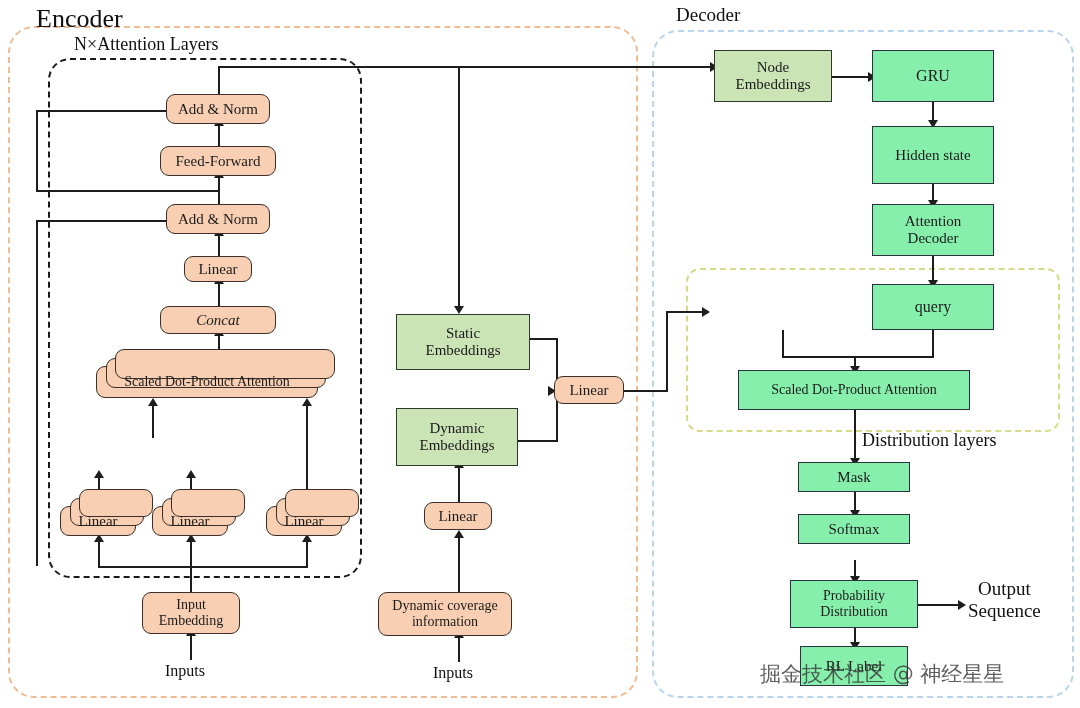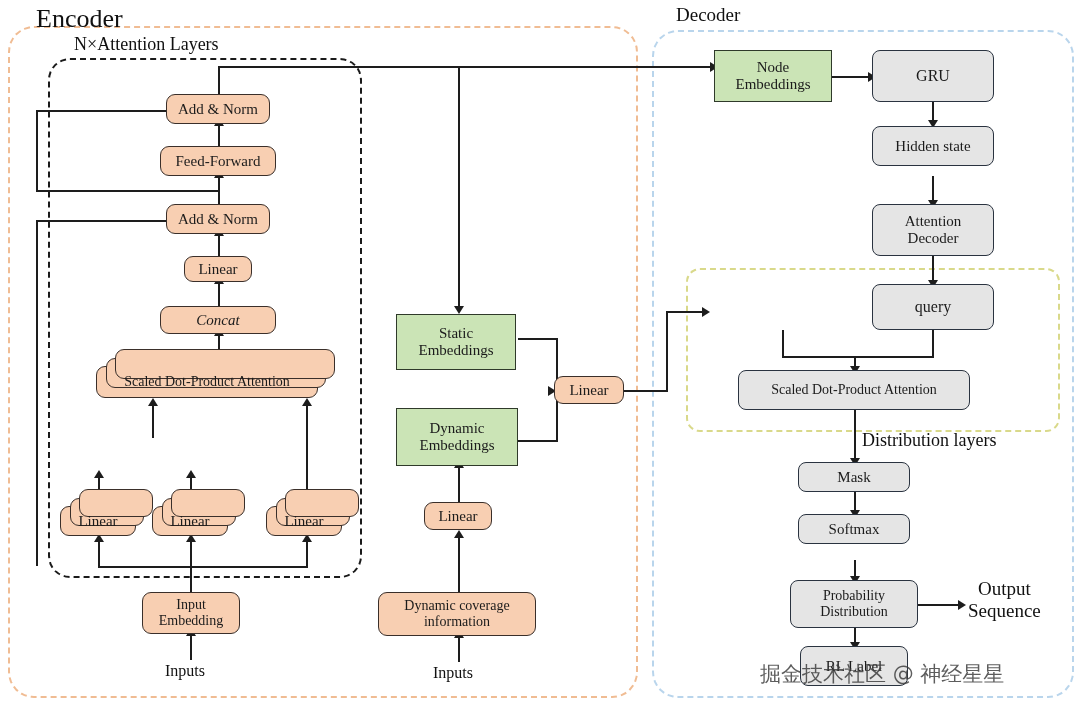--- a/index.html
+++ b/index.html
@@ -17,21 +17,21 @@
   .grp-label{position:absolute;color:#101010;white-space:nowrap;}
 
   
   .node{position:absolute;box-sizing:border-box;display:flex;
         align-items:center;justify-content:center;text-align:center;
         color:#1b1b1b;line-height:1.12;z-index:6;}
   .node span{display:block;padding:0 3px;}
 
   .orange{background:#f8cfb2;border:1.6px solid #3a2f2a;border-radius:9px;}
   .green {background:#cbe4b6;border:1.6px solid #2f3a2a;border-radius:0;}
-  .blue  {background:#e5e5e5;border:1.6px solid #2a3340;border-radius:8px;}
+  .blue  {background:#86efac;border:1.6px solid #2a3340;border-radius:0;}
 
   
   .stack::before,.stack::after{content:"";position:absolute;
       background:#f8cfb2;border:1.6px solid #3a2f2a;border-radius:9px;z-index:-1;}
   .stack::before{left:9px;top:-9px;right:-9px;bottom:9px;}
   .stack::after {left:18px;top:-18px;right:-18px;bottom:18px;}
 
   
   .ln{position:absolute;background:#1d1d1d;z-index:3;}
   .lnh{height:1.9px;}
@@ -210,55 +210,55 @@
     <span>Linear</span>
   </div>
 
   <div class="node orange" style="left:142px;top:592px;width:98px;height:42px;font-size:14px;flex-direction:column;">
     <span>Input</span>
     <span>Embedding</span>
   </div>
 
   <div class="cap" style="left:165px;top:662px;font-size:16px;">Inputs</div>
 
-  <div class="node green" style="left:396px;top:314px;width:120px;height:56px;font-size:15px;flex-direction:column;">
+  <div class="node green" style="left:396px;top:314px;width:134px;height:56px;font-size:15px;flex-direction:column;">
     <span>Static</span>
     <span>Embeddings</span>
   </div>
 
   <div class="node green" style="left:396px;top:408px;width:122px;height:58px;font-size:15px;flex-direction:column;">
     <span>Dynamic</span>
     <span>Embeddings</span>
   </div>
 
   <div class="node orange" style="left:554px;top:376px;width:70px;height:28px;font-size:15px;">
     <span>Linear</span>
   </div>
 
   <div class="node orange" style="left:424px;top:502px;width:68px;height:28px;font-size:15px;">
     <span>Linear</span>
   </div>
 
-  <div class="node orange" style="left:378px;top:592px;width:158px;height:44px;font-size:14px;flex-direction:column;">
+  <div class="node orange" style="left:378px;top:592px;width:134px;height:44px;font-size:14px;flex-direction:column;">
     <span>Dynamic coverage</span>
     <span>information</span>
   </div>
 
   <div class="cap" style="left:433px;top:664px;font-size:16px;">Inputs</div>
 
   <div class="node green" style="left:714px;top:50px;width:118px;height:52px;font-size:15px;flex-direction:column;">
     <span>Node</span>
     <span>Embeddings</span>
   </div>
 
   <div class="node blue" style="left:872px;top:50px;width:122px;height:52px;font-size:16px;">
     <span>GRU</span>
   </div>
 
-  <div class="node blue" style="left:872px;top:126px;width:122px;height:40px;font-size:15px;">
+  <div class="node blue" style="left:872px;top:126px;width:122px;height:58px;font-size:15px;">
     <span>Hidden state</span>
   </div>
 
   <div class="node blue" style="left:872px;top:204px;width:122px;height:52px;font-size:15px;flex-direction:column;">
     <span>Attention</span>
     <span>Decoder</span>
   </div>
 
 
   <div class="node blue" style="left:872px;top:284px;width:122px;height:46px;font-size:16px;">

